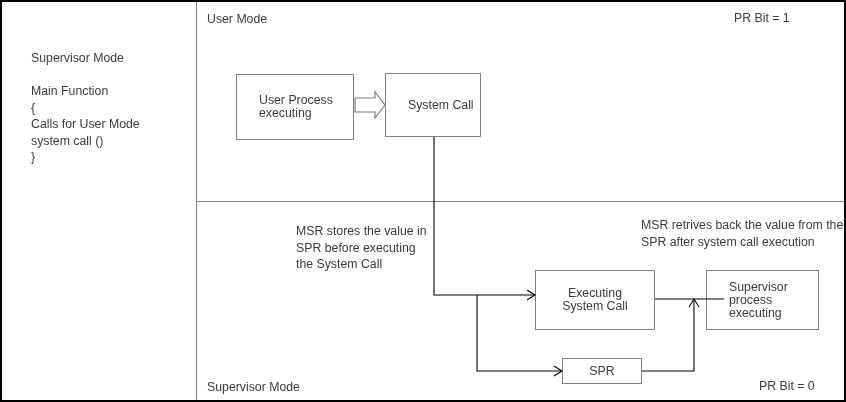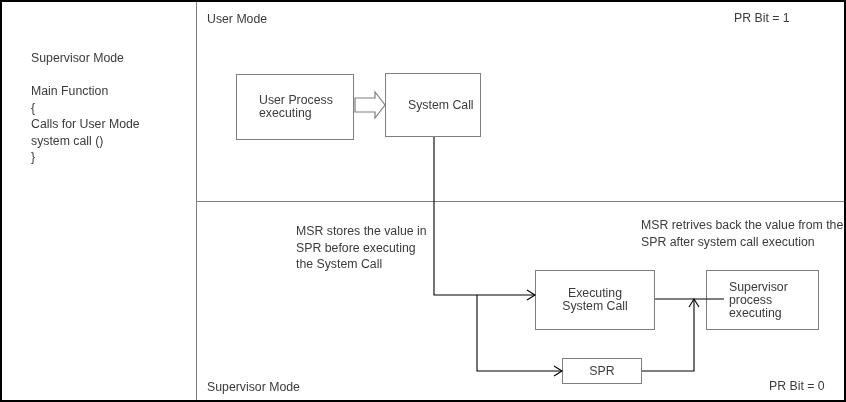--- a/index.html
+++ b/index.html
@@ -41,21 +41,21 @@
     position: absolute;
     color: #3b3b3b;
     font-size: 12.3px;
     line-height: 16.5px;
     white-space: pre-wrap;
   }
   #left-block      { left: 29px;  top: 48px;  width: 160px; }
   #user-mode-label { left: 205px; top: 9px; }
   #pr-bit-1        { left: 732px; top: 8px; text-align: right; }
   #supervisor-mode-label { left: 205px; top: 377px; }
-  #pr-bit-0        { left: 757px; top: 376px; margin-left: 10px; }
+  #pr-bit-0        { left: 757px; top: 376px; }
   #msr-store-text  { left: 294px; top: 221px; width: 140px; }
   #msr-retrieve-text { left: 639px; top: 215px; width: 205px; }
 
   
   .box {
     position: absolute;
     box-sizing: border-box;
     border: 1px solid #7f7f7f;
     background: #ffffff;
     color: #3b3b3b;

